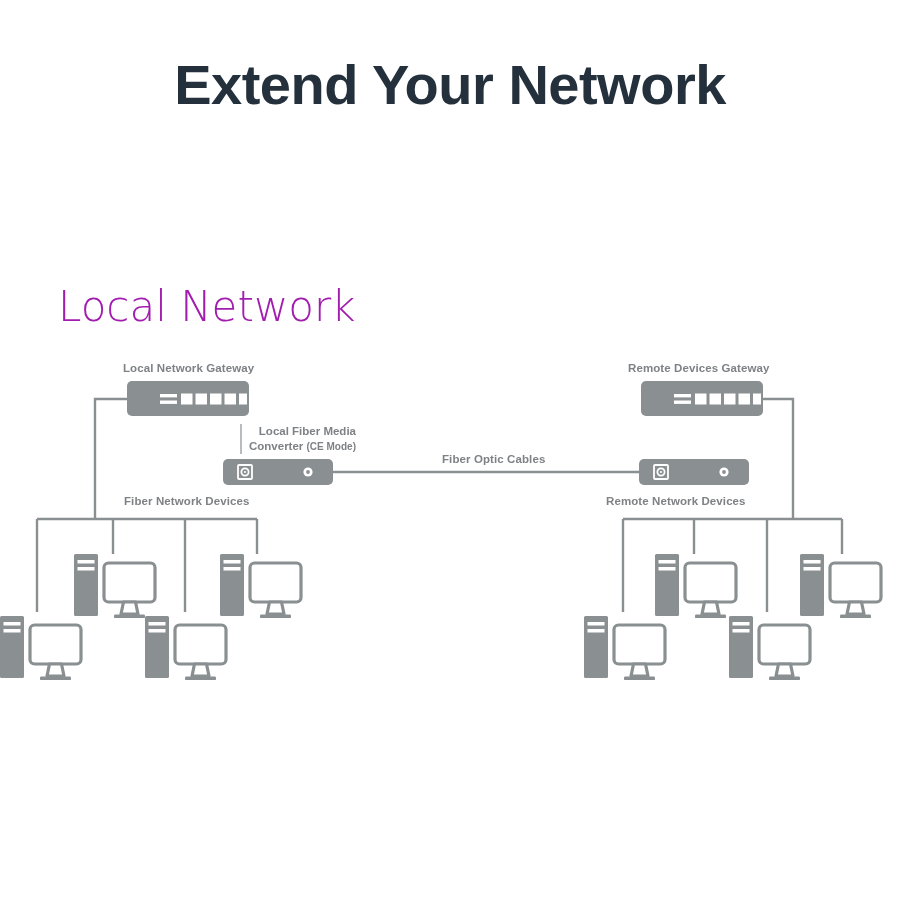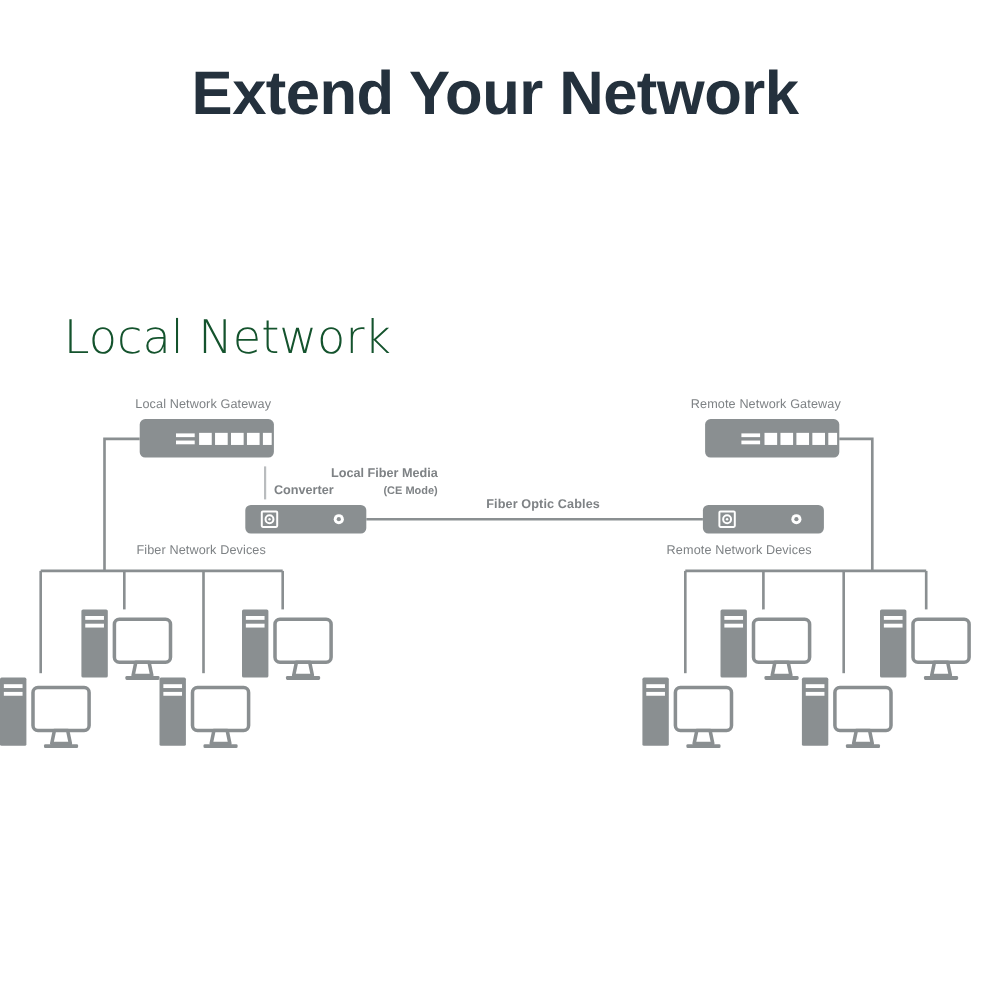--- a/index.html
+++ b/index.html
@@ -32,40 +32,39 @@
     font-weight: bold;
     letter-spacing: -0.5px;
     color: #24313d;
     font-family: "Liberation Sans", sans-serif;
   }
   .section-heading {
     position: absolute;
     top: 282px;
     font-size: 42px;
     font-weight: 300;
-    color: #14532d;
+    color: #a21caf;
     font-family: "DejaVu Sans", sans-serif;
     white-space: nowrap;
   }
   #heading-local { left: 58px; }
   #heading-remote { left: 548px; }
 
   .small-label {
     position: absolute;
     font-size: 11.5px;
-    font-weight: normal;
+    font-weight: bold;
     color: #7e8285;
     font-family: "Liberation Sans", sans-serif;
     white-space: nowrap;
     letter-spacing: 0.1px;
   }
   .mode-note {
     font-size: 10px;
     font-weight: bold;
-    margin-left: 42px;
   }
   .multiline-label {
     position: absolute;
     font-size: 11.5px;
     font-weight: bold;
     color: #7e8285;
     font-family: "Liberation Sans", sans-serif;
     line-height: 15px;
     white-space: nowrap;
   }
@@ -113,21 +112,21 @@
 </head>
 <body>
 
 <div id="canvas">
 
   <div class="title">Extend Your Network</div>
 
   <div class="section-heading" id="heading-local">Local Network</div>
 
   <div class="small-label" id="label-local-gateway">Local Network Gateway</div>
-  <div class="small-label" id="label-remote-gateway">Remote Network Gateway</div>
+  <div class="small-label" id="label-remote-gateway">Remote Devices Gateway</div>
 
   <div class="multiline-label" id="label-local-converter">
     <span>Local Fiber Media</span><br>
     <span>Converter</span>
     <span class="mode-note">(CE Mode)</span>
   </div>
 
 
   <div class="small-label" id="label-local-devices">Fiber Network Devices</div>
   <div class="small-label" id="label-remote-devices">Remote Network Devices</div>

